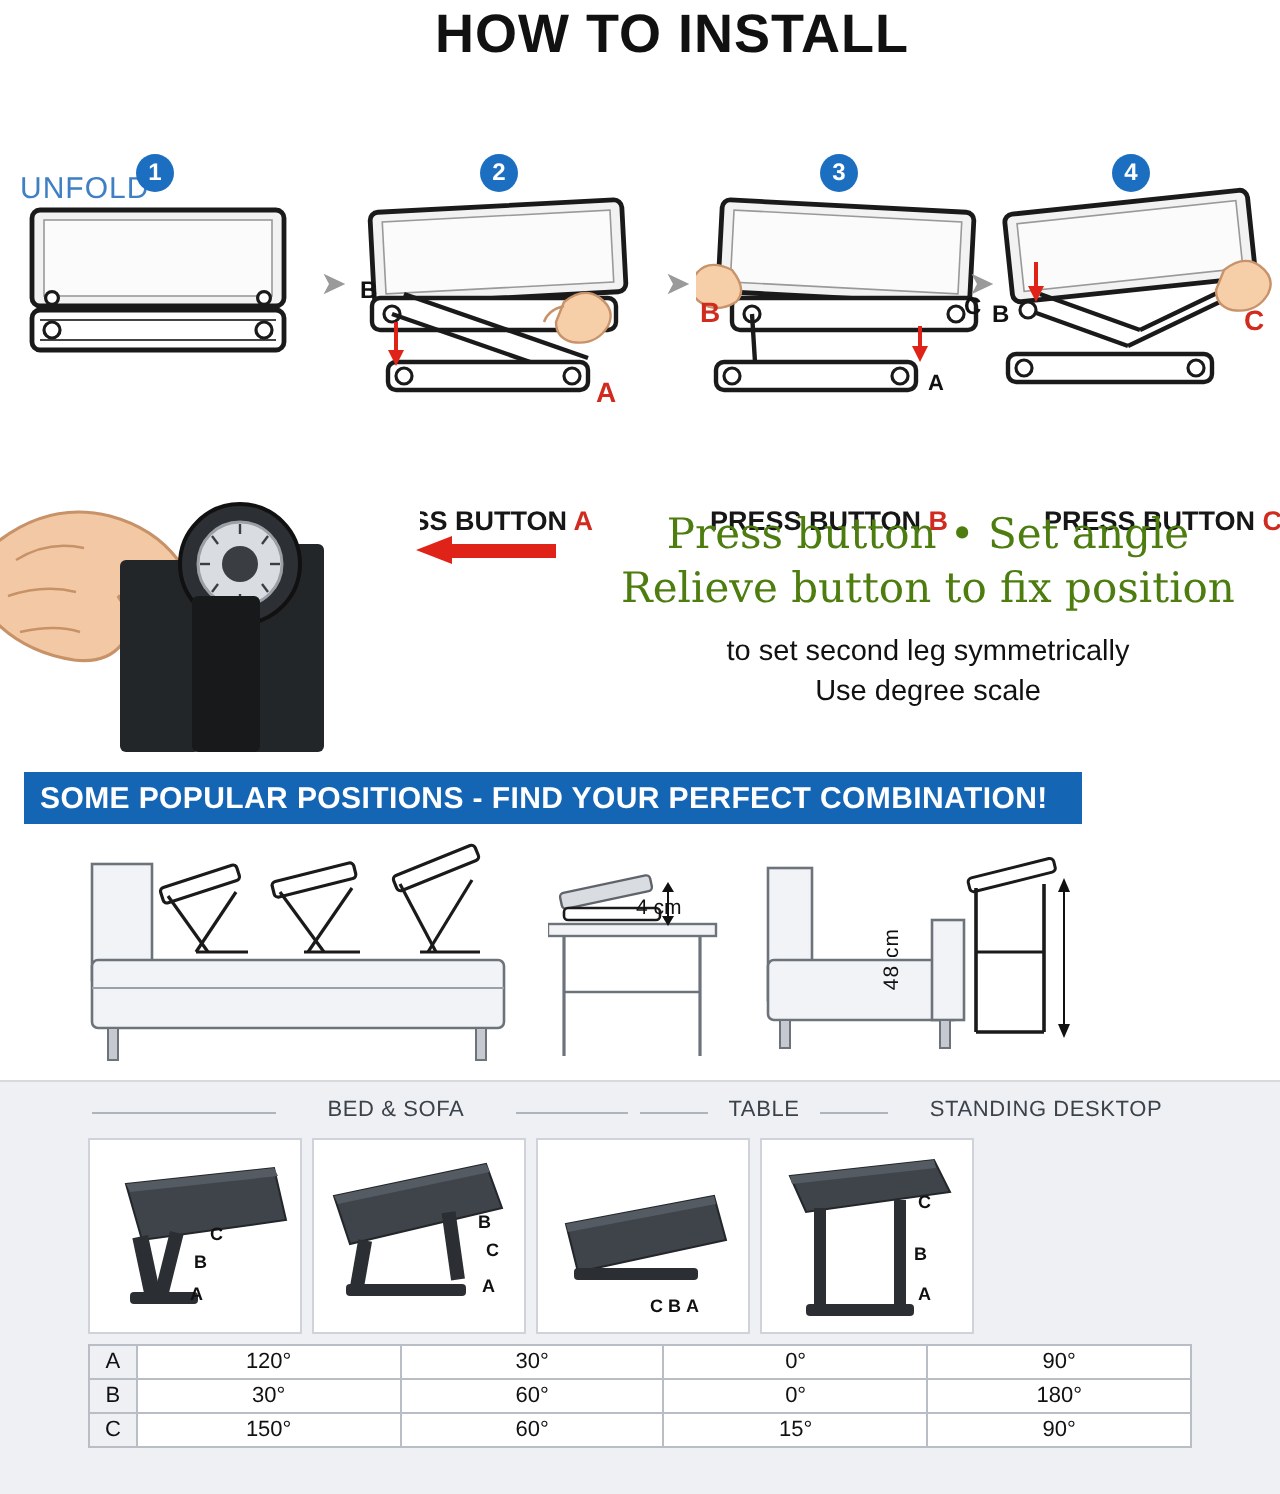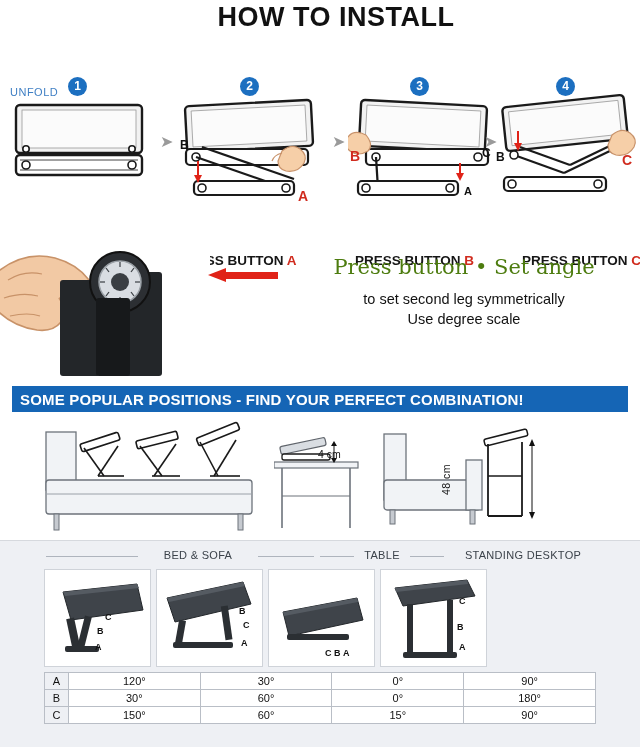--- a/index.html
+++ b/index.html
@@ -27,21 +27,21 @@
 
   
   .steps {
     position: relative;
     height: 175px;
     margin-top: 4px;
   }
   .unfold-label {
     position: absolute;
     left: 10px; top: 49px;
-    font-size: 11px;
+    font-size: 15px;
     color: #3f7fc4;
     letter-spacing: 0.5px;
   }
   .step {
     position: absolute;
     top: 40px;
     width: 148px;
     height: 135px;
   }
   .step-badge {
@@ -120,21 +120,21 @@
     width: 0; height: 0;
     border-top: 7px solid transparent;
     border-bottom: 7px solid transparent;
     border-right: 18px solid #e02318;
   }
 
   
   .banner {
     position: absolute;
     top: 386px; left: 12px;
-    width: 616px; height: 26px;
+    width: 529px; height: 26px;
     background: #1565b5;
     color: #fff;
     font-size: 15px;
     font-weight: bold;
     display: flex;
     align-items: center;
     padding-left: 8px;
     letter-spacing: 0.2px;
   }
 
@@ -380,20 +380,21 @@
     <rect x="96" y="60" width="34" height="78" rx="3" fill="#17191b"></rect>
   </svg>
 
   <div class="red-arrow">
     <div class="head"></div>
     <div class="shaft"></div>
   </div>
 
   <div class="mid-text">
     <div class="mid-line1">Press button • Set angle</div>
+    <div class="mid-line2">Relieve button to fix position</div>
     <div class="mid-sub">
       <div>to set second leg symmetrically</div>
       <div>Use degree scale</div>
     </div>
   </div>
 </div>
 
 <div class="banner">SOME POPULAR POSITIONS - FIND YOUR PERFECT COMBINATION!</div>
 
 <div class="furniture">

